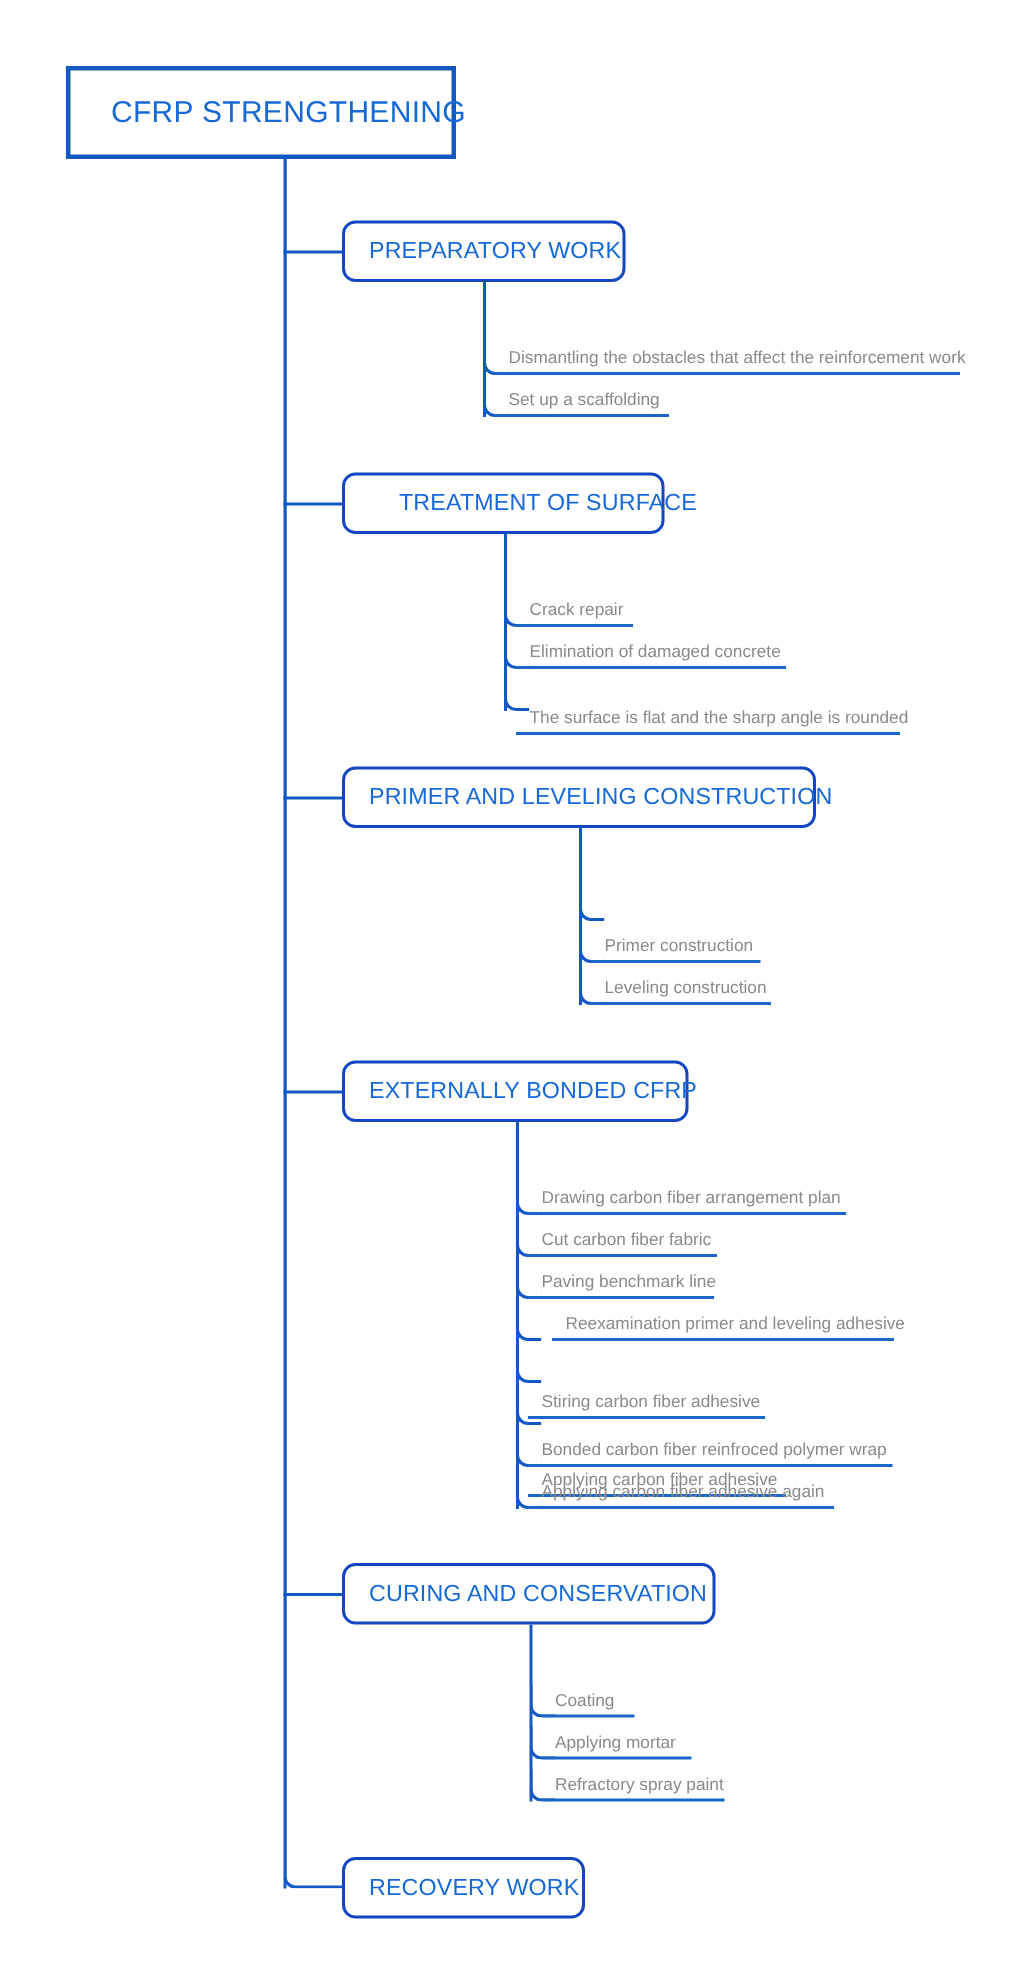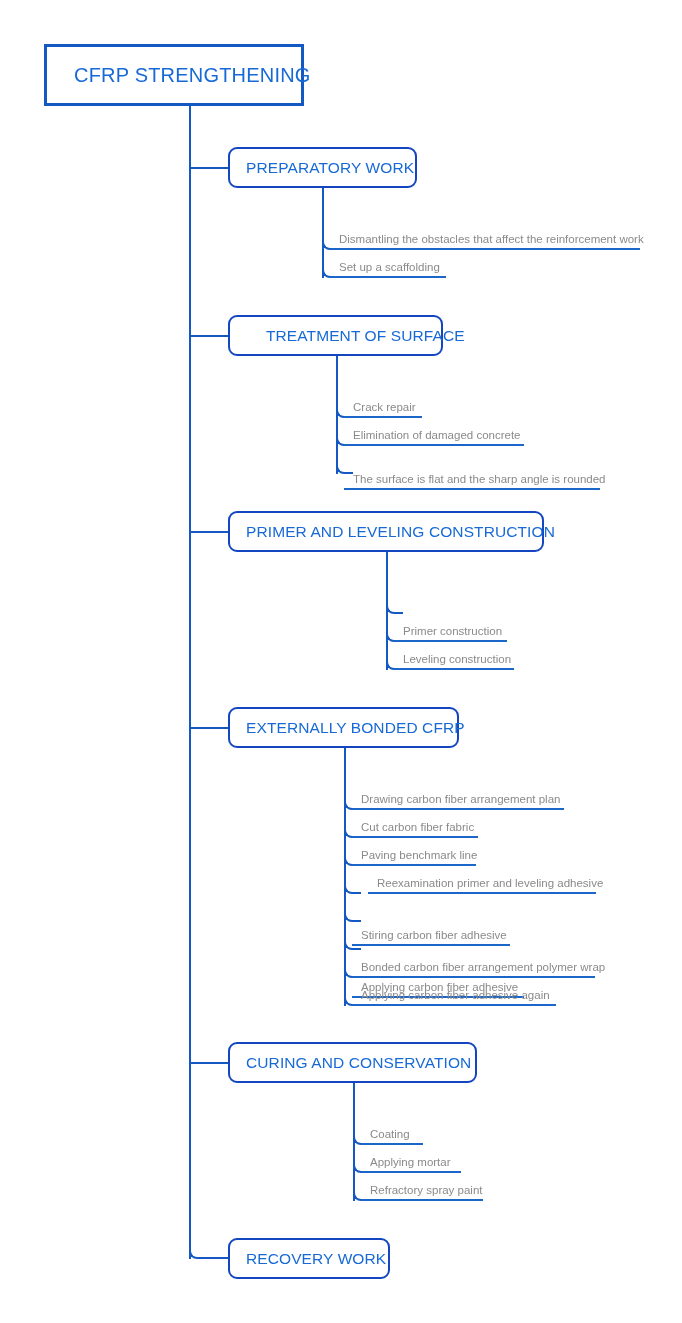--- a/index.html
+++ b/index.html
@@ -188,21 +188,21 @@
       <span class="leaf-label">Stiring carbon fiber adhesive</span>
     </div>
     <div class="elbow" style="left: 344px; top: 928px; width: 17px; height: 22px;"></div>
     <div class="leaf" style="left: 352px; top: 926px; width: 172px; margin-top: 48px;">
       <div class="leaf-underline" style="width: 172px;"></div>
       <span class="leaf-label">Applying carbon fiber adhesive</span>
     </div>
     <div class="elbow" style="left: 344px; top: 956px; width: 17px; height: 22px;"></div>
     <div class="leaf" style="left: 352px; top: 954px; width: 243px;">
       <div class="leaf-underline" style="width: 243px;"></div>
-      <span class="leaf-label">Bonded carbon fiber arrangement polymer wrap</span>
+      <span class="leaf-label">Bonded carbon fiber reinfroced polymer wrap</span>
     </div>
     <div class="elbow" style="left: 344px; top: 984px; width: 17px; height: 22px;"></div>
     <div class="leaf" style="left: 352px; top: 982px; width: 204px;">
       <div class="leaf-underline" style="width: 204px;"></div>
       <span class="leaf-label">Applying carbon fiber adhesive again</span>
     </div>
     <div class="hline" style="left: 189px; top: 1061.5px; width: 39px;"></div>
     <div class="branch-node" style="left: 228px; top: 1042px; width: 249px; height: 41px;">
       <span class="branch-label">CURING AND CONSERVATION</span>
     </div>

